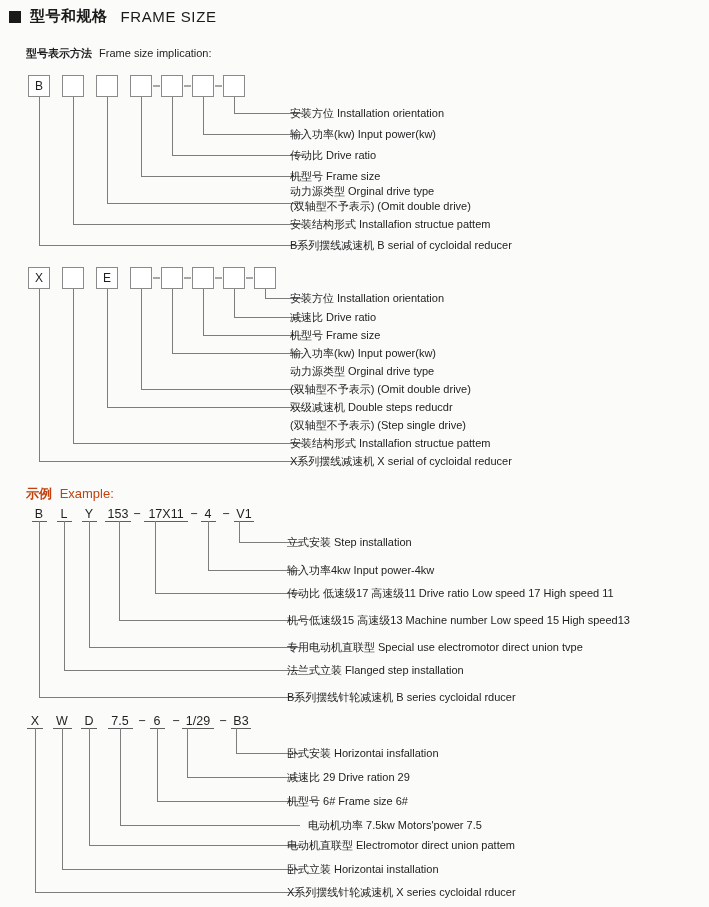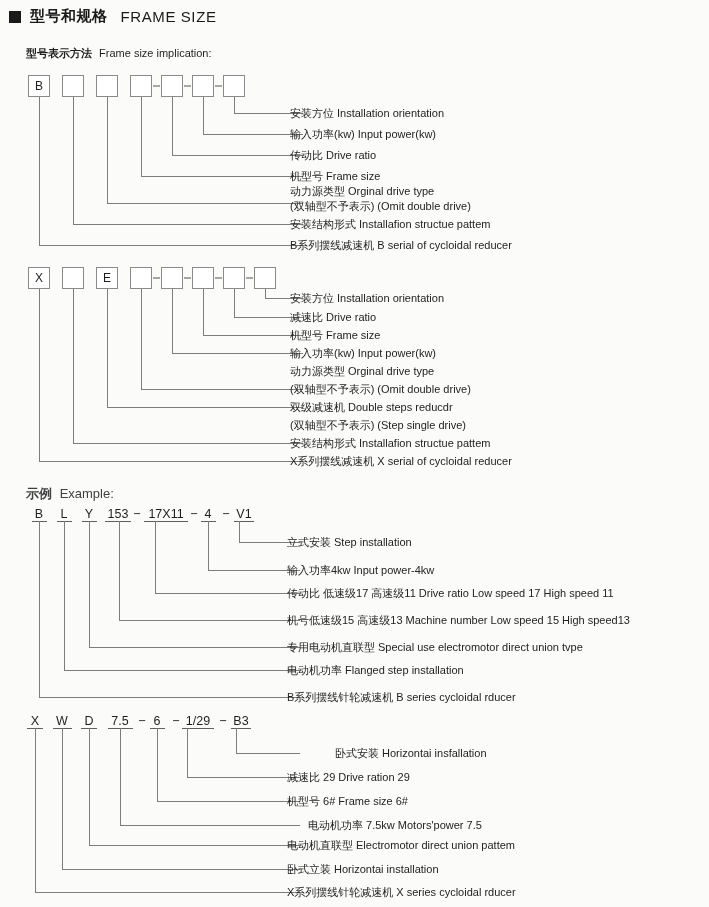--- a/index.html
+++ b/index.html
@@ -51,21 +51,21 @@
     font-size: 11px;
     color: #1f1f1f;
     white-space: nowrap;
   }
   .sub-heading .cn { font-weight: bold; }
   .sub-heading .en { font-weight: normal; margin-left: 4px; }
 
   .example-heading {
     position: absolute;
     font-size: 13px;
-    color: #404040;
+    color: #c2410c;
     white-space: nowrap;
   }
   .example-heading .cn { font-weight: bold; }
   .example-heading .en { font-weight: normal; margin-left: 4px; }
 
   
   .diagram {
     position: absolute;
   }
   .diagram svg {
@@ -331,21 +331,21 @@
   <div class="label-line" style="left:287px; top:587px;">
     <span class="cn">传动比 低速级17 高速级11</span><span class="en">Drive ratio Low speed 17 High speed 11</span>
   </div>
   <div class="label-line" style="left:287px; top:614px;">
     <span class="cn">机号低速级15 高速级13</span><span class="en">Machine number Low speed 15 High speed13</span>
   </div>
   <div class="label-line" style="left:287px; top:641px;">
     <span class="cn">专用电动机直联型</span><span class="en">Special use electromotor direct union tvpe</span>
   </div>
   <div class="label-line" style="left:287px; top:664px;">
-    <span class="cn">电动机功率</span><span class="en">Flanged step installation</span>
+    <span class="cn">法兰式立装</span><span class="en">Flanged step installation</span>
   </div>
   <div class="label-line" style="left:287px; top:691px;">
     <span class="cn">B系列摆线针轮减速机</span><span class="en">B series cycloidal rducer</span>
   </div>
 </div>
 
 <div class="diagram" style="left:0px; top:0px;">
   <svg width="709" height="907" viewBox="0 0 709 907">
     <g>
 
@@ -380,21 +380,21 @@
       <path class="leader" d="M157.5,728 L157.5,801.5 L300,801.5"></path>
       <path class="leader" d="M120.5,728 L120.5,825.5 L300,825.5"></path>
       <path class="leader" d="M89.5,728 L89.5,845.5 L300,845.5"></path>
       <path class="leader" d="M62.5,728 L62.5,869.5 L300,869.5"></path>
       <path class="leader" d="M35.5,728 L35.5,892.5 L300,892.5"></path>
     </g>
   </svg>
 </div>
 
 <div class="label-col">
-  <div class="label-line" style="left:287px; top:747px;margin-left:48px;">
+  <div class="label-line" style="left:287px; top:747px;">
     <span class="cn">卧式安装</span><span class="en">Horizontai insfallation</span>
   </div>
   <div class="label-line" style="left:287px; top:771px;">
     <span class="cn">减速比 29</span><span class="en">Drive ration 29</span>
   </div>
   <div class="label-line" style="left:287px; top:795px;">
     <span class="cn">机型号 6#</span><span class="en">Frame size 6#</span>
   </div>
   <div class="label-line" style="left:283px; top:819px;margin-left:25px;">
     <span class="cn">电动机功率  7.5kw</span><span class="en">Motors'power 7.5</span>

